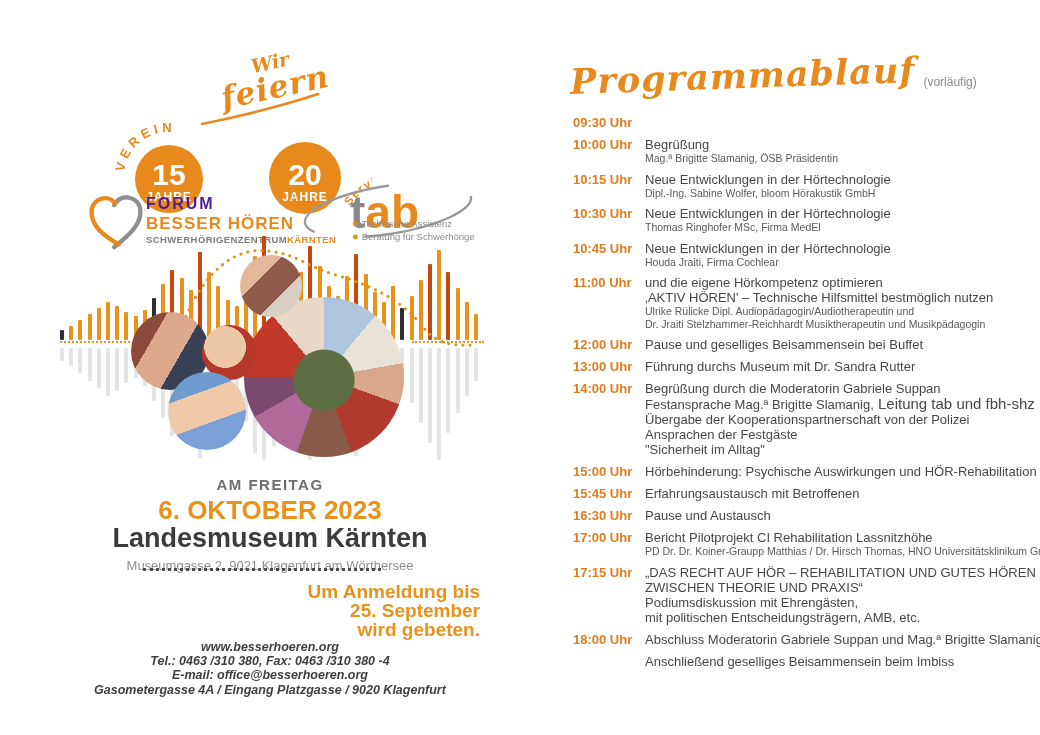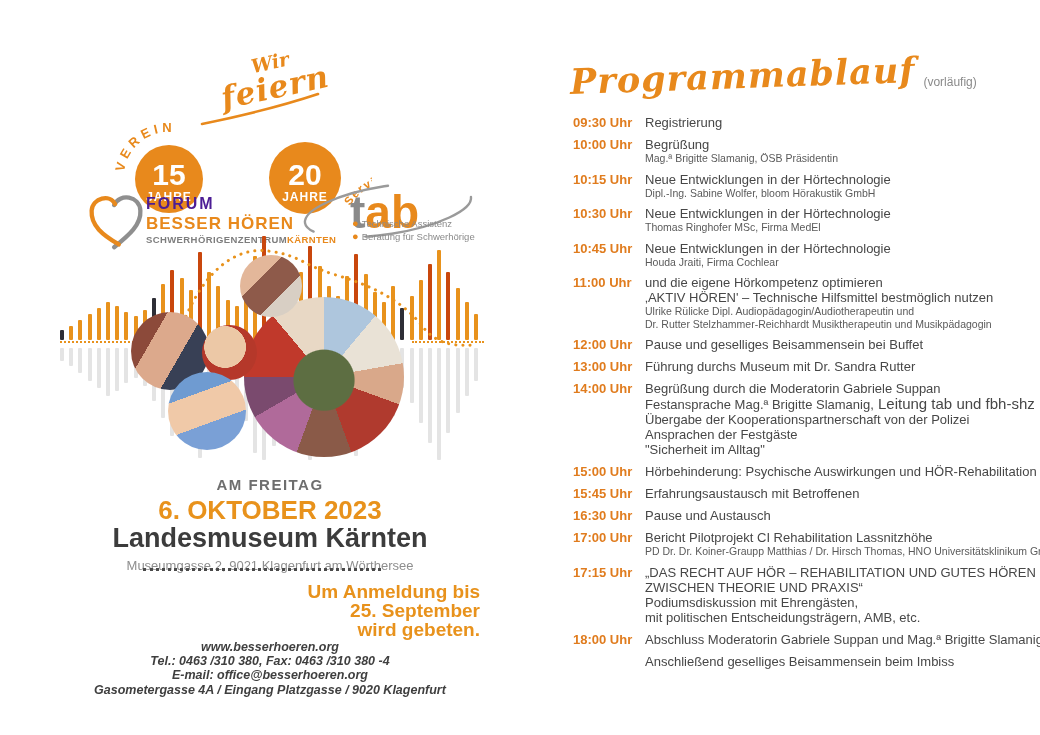--- a/index.html
+++ b/index.html
@@ -260,23 +260,20 @@
     <div>Gasometergasse 4A / Eingang Platzgasse  / 9020 Klagenfurt</div>
   </div>
 
   <div class="abs prog-title-row">
     <div class="prog-title">Programmablauf</div>
     <div class="prog-sub">(vorläufig)</div>
   </div>
   <div class="abs prog-list">
       <div class="prog-row">
         <div class="prog-time">09:30 Uhr</div>
-        <div class="prog-content">
-          <div class="line-main">Registrierung</div>
-        </div>
       </div>
       <div class="prog-row">
         <div class="prog-time">10:00 Uhr</div>
         <div class="prog-content">
           <div class="line-main">Begrüßung</div>
           <div class="line-sub">Mag.ª Brigitte Slamanig, ÖSB Präsidentin</div>
         </div>
       </div>
       <div class="prog-row">
         <div class="prog-time">10:15 Uhr</div>
@@ -298,21 +295,21 @@
           <div class="line-main">Neue Entwicklungen in der Hörtechnologie</div>
           <div class="line-sub">Houda Jraiti, Firma Cochlear</div>
         </div>
       </div>
       <div class="prog-row">
         <div class="prog-time">11:00 Uhr</div>
         <div class="prog-content">
           <div class="line-main">und die eigene Hörkompetenz optimieren</div>
           <div class="line-main">‚AKTIV HÖREN' – Technische Hilfsmittel bestmöglich nutzen</div>
           <div class="line-sub">Ulrike Rülicke Dipl. Audiopädagogin/Audiotherapeutin und</div>
-          <div class="line-sub">Dr. Rutter Stelzhammer-Reichhardt Musiktherapeutin und Musikpädagogin</div>
+          <div class="line-sub">Dr. Jraiti Stelzhammer-Reichhardt Musiktherapeutin und Musikpädagogin</div>
         </div>
       </div>
       <div class="prog-row">
         <div class="prog-time">12:00 Uhr</div>
         <div class="prog-content">
           <div class="line-main">Pause und geselliges Beisammensein bei Buffet</div>
         </div>
       </div>
       <div class="prog-row">
         <div class="prog-time">13:00 Uhr</div>

